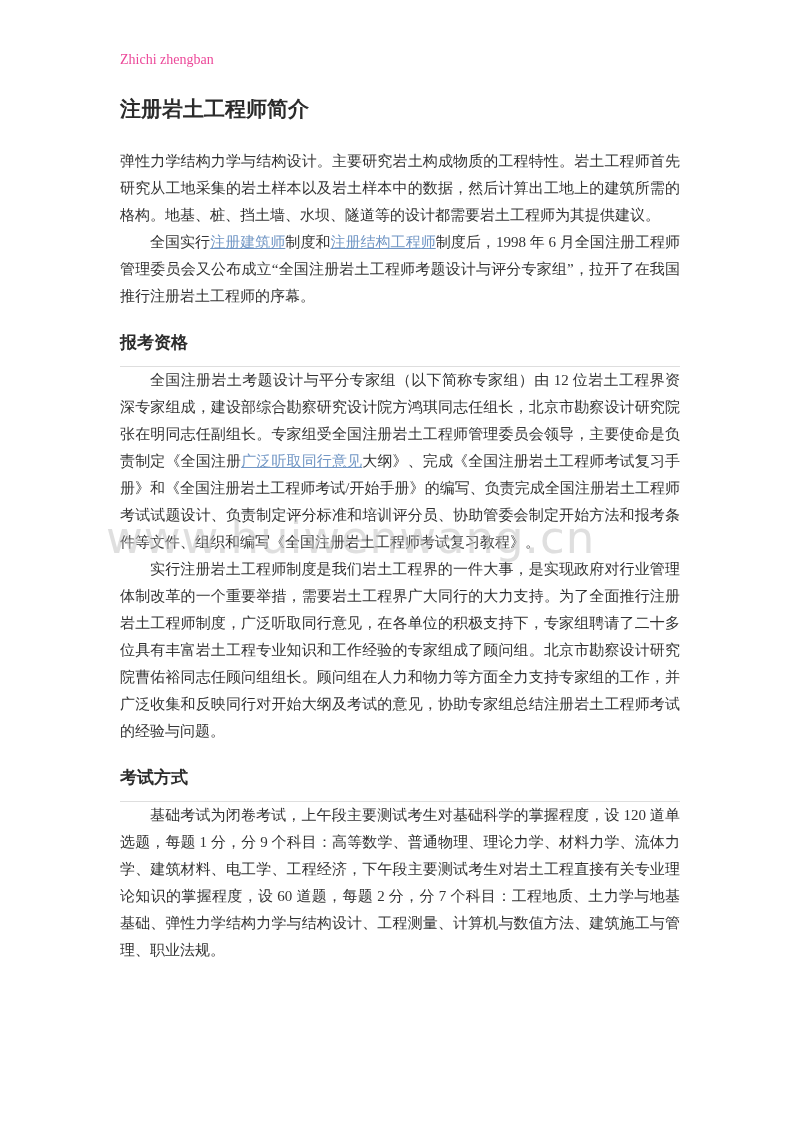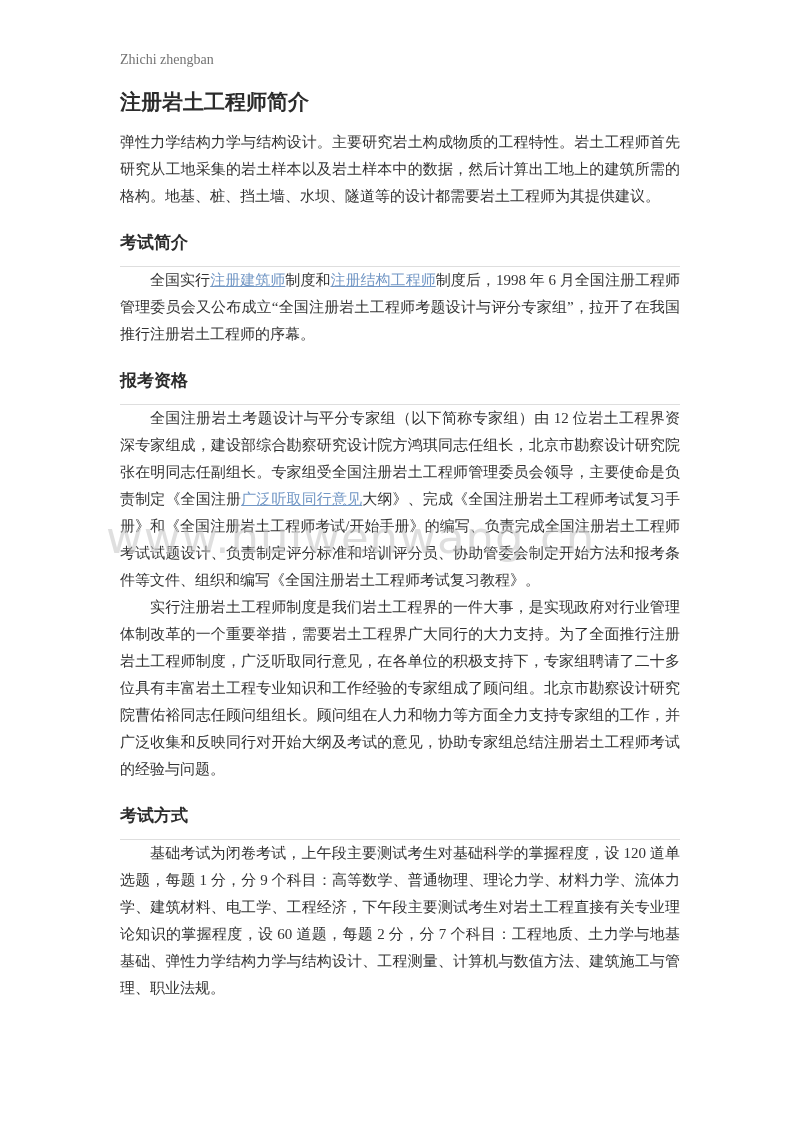--- a/index.html
+++ b/index.html
@@ -14,28 +14,28 @@
     color: #333333;
   }
   .page {
     position: relative;
     width: 800px;
     height: 1132px;
     padding: 52px 120px 0 120px;
   }
   .header-note {
     font-size: 14px;
-    color: #737373;
-    margin-bottom: 20px;
+    color: #ec4899;
+    margin-bottom: 27px;
   }
   h1.doc-title {
     font-size: 21px;
     font-weight: bold;
     color: #2b2b2b;
-    margin-bottom: 13px;
+    margin-bottom: 25px;
     font-family: "Liberation Sans", "DejaVu Sans", sans-serif;
   }
   h2.section-heading {
     font-size: 17px;
     font-weight: bold;
     color: #2b2b2b;
     margin-top: 21px;
     padding-bottom: 12px;
     border-bottom: 1px solid #dedede;
     font-family: "Liberation Sans", "DejaVu Sans", sans-serif;
@@ -71,21 +71,20 @@
 <body>
 
 <div class="page">
 
   <div class="header-note">Zhichi zhengban</div>
 
   <h1 class="doc-title">注册岩土工程师简介</h1>
 
   <p class="body-paragraph">弹性力学结构力学与结构设计。主要研究岩土构成物质的工程特性。岩土工程师首先研究从工地采集的岩土样本以及岩土样本中的数据，然后计算出工地上的建筑所需的格构。地基、桩、挡土墙、水坝、隧道等的设计都需要岩土工程师为其提供建议。</p>
 
-  <h2 class="section-heading">考试简介</h2>
 
   <p class="body-paragraph indented after-heading">全国实行<a class="inline-link">注册建筑师</a>制度和<a class="inline-link">注册结构工程师</a>制度后，1998 年 6 月全国注册工程师管理委员会又公布成立“全国注册岩土工程师考题设计与评分专家组”，拉开了在我国推行注册岩土工程师的序幕。</p>
 
   <h2 class="section-heading">报考资格</h2>
 
   <p class="body-paragraph indented after-heading">全国注册岩土考题设计与平分专家组（以下简称专家组）由 12 位岩土工程界资深专家组成，建设部综合勘察研究设计院方鸿琪同志任组长，北京市勘察设计研究院张在明同志任副组长。专家组受全国注册岩土工程师管理委员会领导，主要使命是负责制定《全国注册<a class="inline-link">广泛听取同行意见</a>大纲》、完成《全国注册岩土工程师考试复习手册》和《全国注册岩土工程师考试/开始手册》的编写、负责完成全国注册岩土工程师考试试题设计、负责制定评分标准和培训评分员、协助管委会制定开始方法和报考条件等文件、组织和编写《全国注册岩土工程师考试复习教程》。</p>
 
   <p class="body-paragraph indented">实行注册岩土工程师制度是我们岩土工程界的一件大事，是实现政府对行业管理体制改革的一个重要举措，需要岩土工程界广大同行的大力支持。为了全面推行注册岩土工程师制度，广泛听取同行意见，在各单位的积极支持下，专家组聘请了二十多位具有丰富岩土工程专业知识和工作经验的专家组成了顾问组。北京市勘察设计研究院曹佑裕同志任顾问组组长。顾问组在人力和物力等方面全力支持专家组的工作，并广泛收集和反映同行对开始大纲及考试的意见，协助专家组总结注册岩土工程师考试的经验与问题。</p>
 
   <h2 class="section-heading">考试方式</h2>

